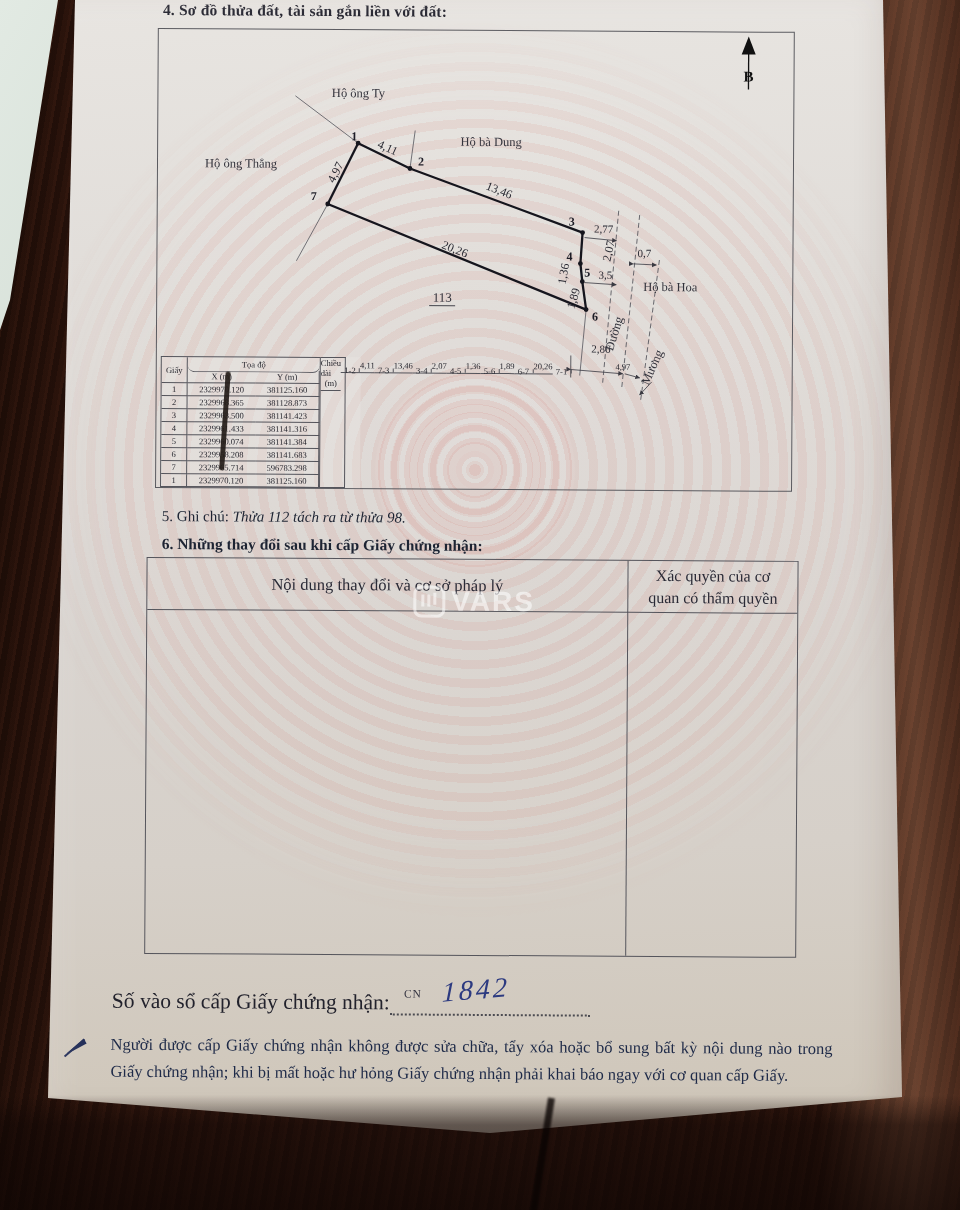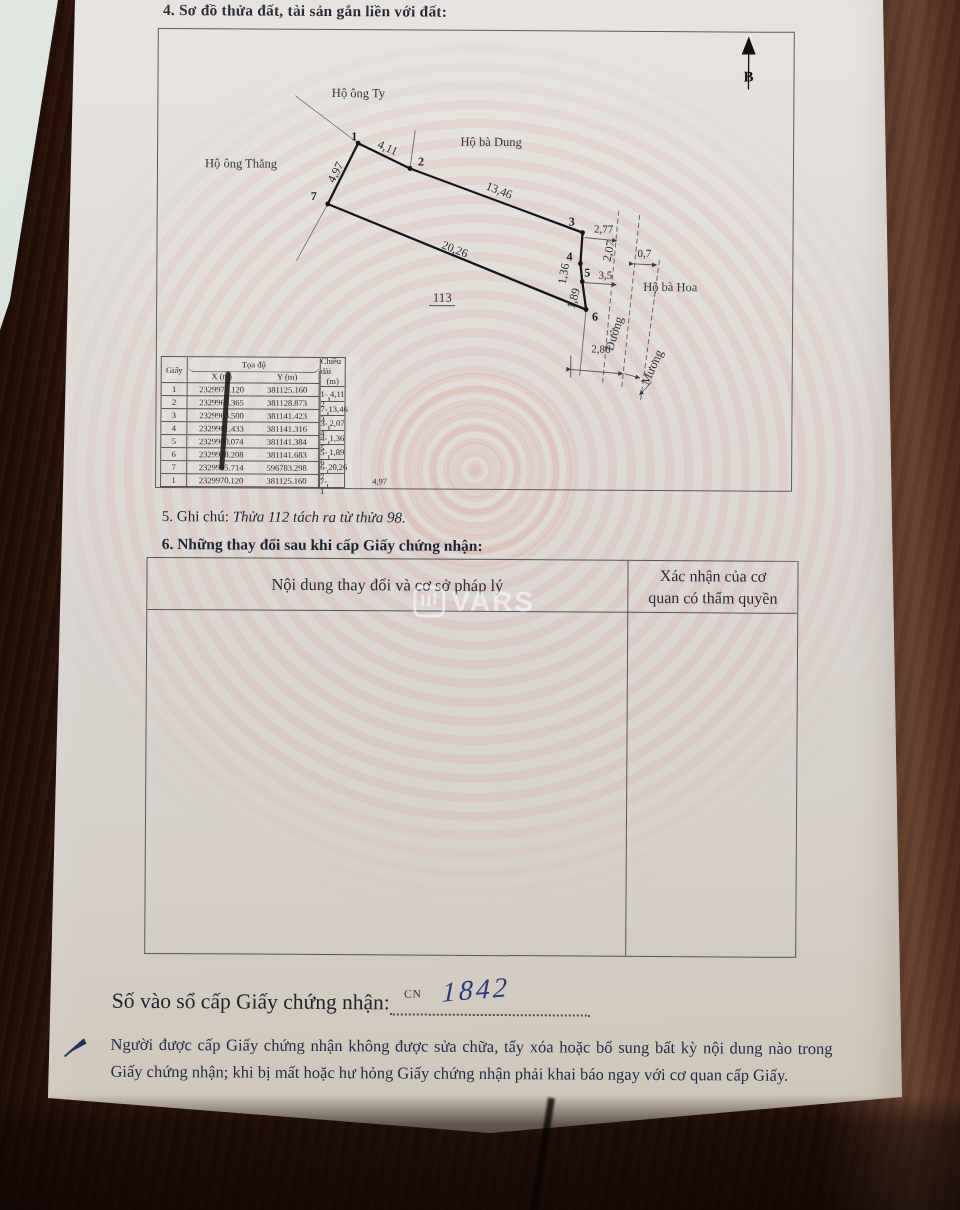--- a/index.html
+++ b/index.html
@@ -48,21 +48,21 @@
   
   .ctable{position:absolute;left:118px;top:356px;width:200px;height:131px;display:flex;
     font-size:8.5px;color:#26262e;background:rgba(235,231,228,.35);}
   .ctable .grid{display:grid;grid-template-columns:26px 68px 64px;grid-auto-rows:13px;
     border:1px solid #55555c;border-right:1px solid #55555c;}
   .ctable .cell{border-right:1px solid #55555c;border-bottom:1px solid #55555c;
     display:flex;align-items:center;justify-content:center;white-space:nowrap;}
   .ctable .cell:nth-child(3n){border-right:none;}
   .ctable .h-dinh{grid-row:1/3;height:auto;}
   .ctable .h-toado{grid-column:2/4;height:14px;border-right:none;border-radius:7px;}
-  .ctable .lencol{width:24px;border:1px solid #55555c;border-left:none;display:flex;flex-direction:column;justify-content:center;}
+  .ctable .lencol{width:24px;border:1px solid #55555c;border-left:none;display:flex;flex-direction:row;}
   .ctable .lenhead{height:32px;border-bottom:1px solid #55555c;display:flex;flex-direction:column;
     align-items:center;justify-content:center;line-height:1.15;}
   .ctable .lenrow{height:13.5px;display:flex;border-bottom:1px solid #55555c;}
   .ctable .lenrow:last-child{border-bottom:none;gap:44px;}
   .ctable .lenrow .seg{width:18px;border-right:1px solid #55555c;display:flex;align-items:center;justify-content:center;margin-top:10px;}
   .ctable .lenrow .val{flex:1;display:flex;align-items:center;justify-content:center;}
   .ink-smudge{position:absolute;left:180px;top:371px;width:5px;height:99px;background:#241d18;
     border-radius:3px;transform:rotate(3.5deg);opacity:.92;filter:blur(.4px);}
 
   .sec5-line{position:absolute;left:120px;top:508px;font-size:15px;color:#1d2433;}
@@ -271,21 +271,21 @@
 
     <div class="sec5-line">
       <b>5. Ghi chú:</b>
       <span class="sec5-note">Thửa 112 tách ra từ thửa 98.</span>
     </div>
     <div class="sec6-title">6. Những thay đổi sau khi cấp Giấy chứng nhận:</div>
 
     <div class="changes-table">
       <div class="ch-head-left">Nội dung thay đổi và cơ sở pháp lý</div>
       <div class="ch-head-right">
-        <span>Xác nhận của cơ</span>
+        <span>Xác quyền của cơ</span>
         <span>quan có thẩm quyền</span>
       </div>
       <div class="ch-divider"></div>
     </div>
 
     <div class="watermark">
       <span class="wm-icon"></span>
       <span class="wm-text">VARS</span>
     </div>
 

